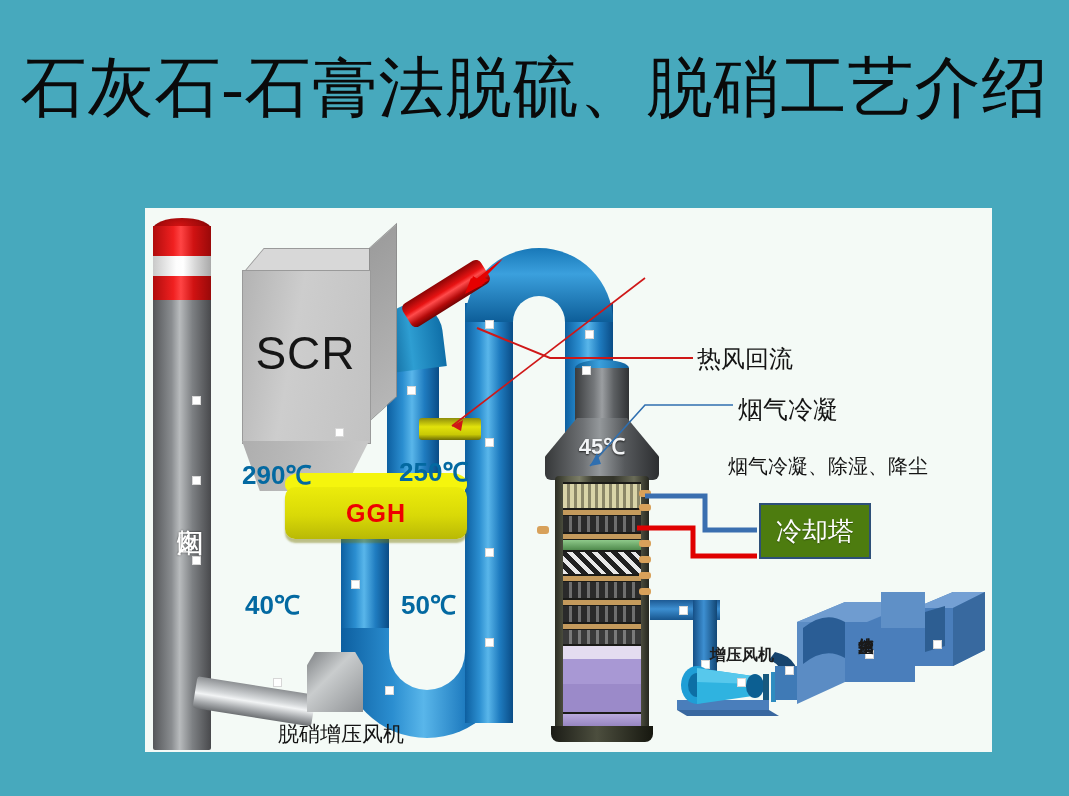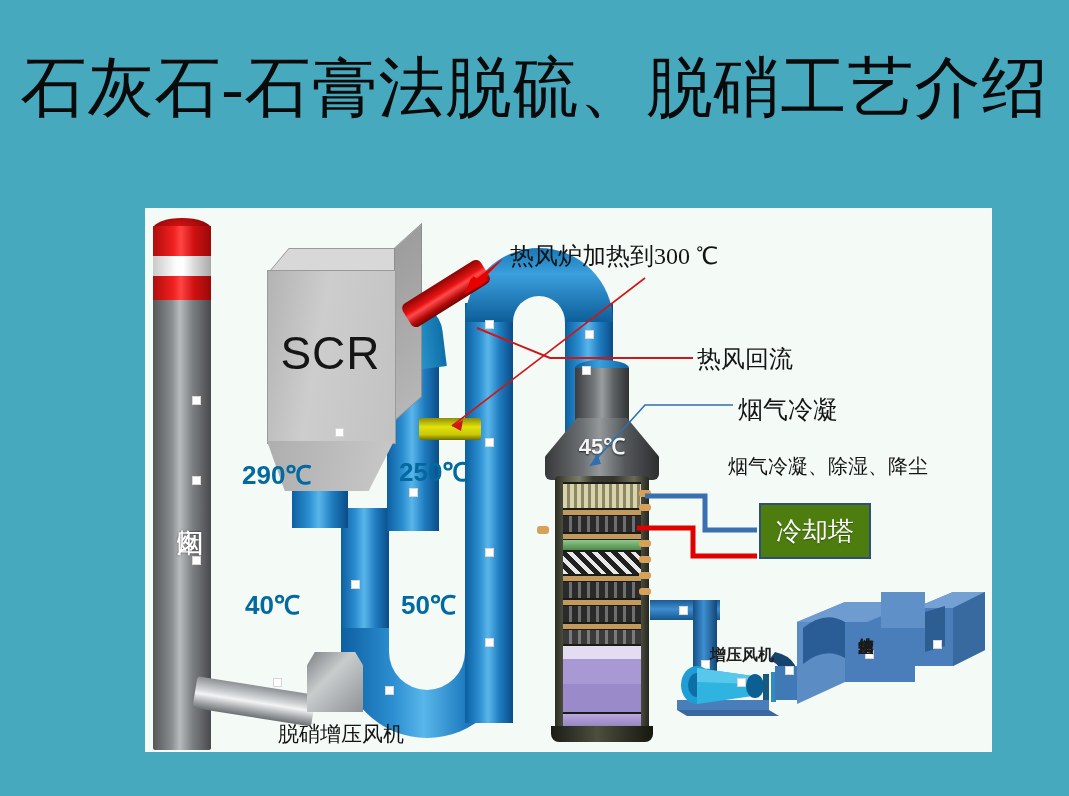--- a/index.html
+++ b/index.html
@@ -54,21 +54,21 @@
   }
   #chimney-label{
     left:14px;top:300px;width:46px;
     color:#ffffff;font-family:"Liberation Serif",serif;
     font-size:27px;line-height:31px;text-align:center;
     writing-mode:vertical-rl;text-orientation:upright;
     text-shadow:0 0 2px rgba(0,0,0,.6);
   }
 
   
-  #scr-unit{left:122px;top:40px;width:155px;height:220px;}
+  #scr-unit{left:97px;top:40px;width:155px;height:220px;}
   #scr-face{
     position:absolute;left:0;top:22px;width:127px;height:172px;
     background:linear-gradient(100deg,#b3b3b3 0%,#cdcdcd 40%,#c2c2c2 100%);
     border:1px solid #9a9a9a;
   }
   #scr-top{
     position:absolute;left:0;top:0;width:127px;height:24px;
     background:#d8d8d8;border:1px solid #9a9a9a;
     transform:skewX(-40deg);transform-origin:bottom left;
   }
@@ -321,20 +321,25 @@
     </div>
     <div class="ab handle" style="left:190px;top:220px;"></div>
 
     <div class="ab" id="heater-pipe"></div>
     <svg class="ab" id="heater-arrow" viewBox="0 0 54 40">
       <path d="M52 2 L30 20 L38 24 L14 38 L20 22 L28 27 Z" fill="#e60000"></path>
       <path d="M50 4 L24 24 L32 29 L16 36 L22 22 L28 26 Z" fill="#e60000"></path>
       <polygon points="52,3 26,23 34,27 16,37 22,20 30,25" fill="#e60000"></polygon>
     </svg>
 
+    <div class="ab" id="ggh-block">
+      <div id="ggh-top"></div>
+      <div id="ggh-body"></div>
+      <div id="ggh-label">GGH</div>
+    </div>
 
     <div class="ab" id="absorber-tower">
       <div id="abs-neck-cap"></div>
       <div id="abs-neck"></div>
       <div id="abs-cone"></div>
       <div id="abs-temp-label">45℃</div>
       <div id="abs-shell"></div>
       <div id="abs-interior">
         <div class="tray" style="top:2px;height:24px;background:repeating-linear-gradient(90deg,#d9d4a8 0 4px,#8b8768 4px 7px);"></div>
         <div class="tray" style="top:28px;height:5px;background:#c49a5c;"></div>
@@ -417,21 +422,20 @@
       <polygon points="307,218 318,212 316,223" fill="#cf1717"></polygon>
 
       <polyline points="588,197 500,197 445,258" fill="none" stroke="#2f6fb0" stroke-width="1.6"></polyline>
       <polygon points="445,258 452,245 456,256" fill="#2f6fb0"></polygon>
 
       <polyline points="500,288 560,288 560,322 612,322" fill="none" stroke="#3a6fb0" stroke-width="5"></polyline>
 
       <polyline points="492,320 548,320 548,348 612,348" fill="none" stroke="#e00000" stroke-width="5"></polyline>
     </svg>
 
-    <div class="ab cn-label" id="label-heater">热风炉加热到300 ℃</div>
     <div class="ab cn-label" id="label-hot-return">热风回流</div>
     <div class="ab cn-label" id="label-tube-bundle">烟气冷凝</div>
     <div class="ab cn-label" id="label-denitr-fan">脱硝增压风机</div>
     <div class="ab cn-label" id="label-condense">烟气冷凝、除湿、降尘</div>
     <div class="ab cn-label" id="label-booster-fan">增压风机</div>
     <div class="ab cn-label" id="label-sinter-main">烧结主抽</div>
 
     <div class="ab temp" id="temp-290">290℃</div>
     <div class="ab temp" id="temp-250">250℃</div>
     <div class="ab temp" id="temp-90">40℃</div>

